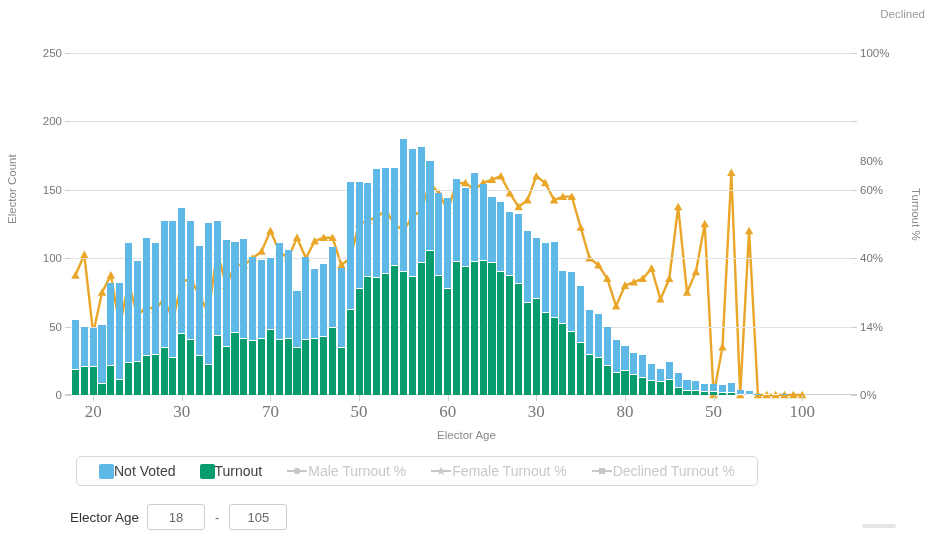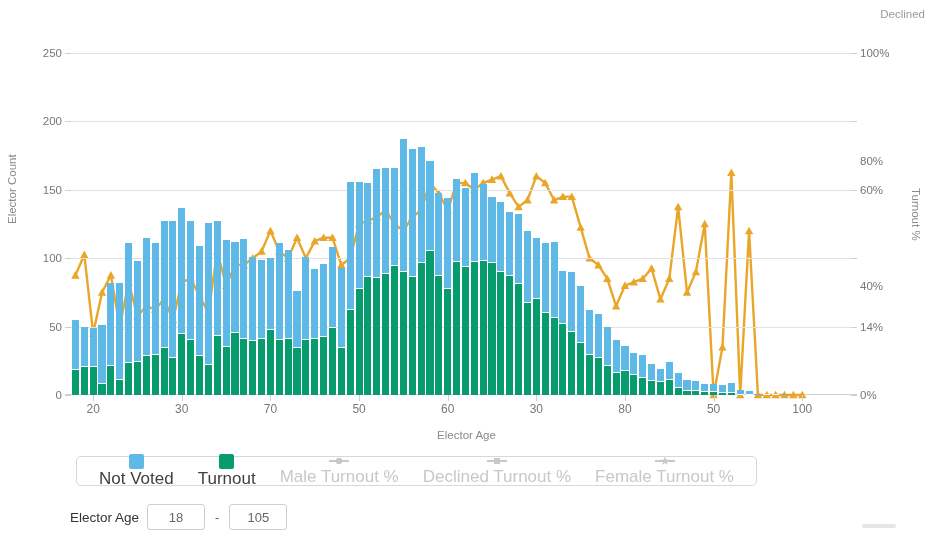--- a/index.html
+++ b/index.html
@@ -101,24 +101,25 @@
     position: absolute;
     left: 0; top: 429px;
     width: 933px;
     text-align: center;
     font-size: 11.5px;
     color: #8a8a8a;
   }
   .xtick-label {
     position: absolute;
     top: 402px;
-    font-size: 12px;
+    font-size: 17px;
     color: #777;
     transform: translateX(-50%);
     white-space: nowrap;
+    font-family: Liberation Serif, serif;
   }
   .xtick-mark {
     position: absolute;
     top: 342px;
     width: 1px;
     height: 6px;
     background: #cfcfcf;
   }
   
   .bar-col {
@@ -160,25 +161,24 @@
     border-radius: 5px;
     background: #fff;
     padding: 0 10px;
     box-sizing: border-box;
   }
   .legend-item {
     display: flex;
     align-items: center;
     gap: 0;
     padding: 0 12px;
-    font-size: 17px;
+    font-size: 14px;
     color: #3f3f3f;
     cursor: pointer;
     white-space: nowrap;
-    flex-direction: column;
   }
   .legend-item.disabled { color: #c8c8c8; }
   .legend-swatch {
     width: 15px; height: 15px;
     border-radius: 2px;
     display: inline-block;
   }
   .legend-marker {
     width: 22px; height: 12px;
     display: inline-block;
@@ -330,21 +330,21 @@
       <div class="tick-left" style="top: 68.4px;"></div>
       <div class="ylabel-left" style="top: 68.4px;">200</div>
       <div class="grid-line" style="top: 0px;"></div>
       <div class="tick-left" style="top: 0px;"></div>
       <div class="ylabel-left" style="top: 0px;">250</div>
       <div class="tick-right" style="top: 342px;"></div>
       <div class="ylabel-right" style="top: 342px;">0%</div>
       <div class="tick-right" style="top: 273.6px;"></div>
       <div class="ylabel-right" style="top: 273.6px;">14%</div>
       <div class="tick-right" style="top: 205.2px;"></div>
-      <div class="ylabel-right" style="top: 205.2px; margin-top: 28px;">40%</div>
+      <div class="ylabel-right" style="top: 205.2px;">40%</div>
       <div class="tick-right" style="top: 136.8px;"></div>
       <div class="ylabel-right" style="top: 136.8px;">60%</div>
       <div class="tick-right" style="top: 68.4px;"></div>
       <div class="ylabel-right" style="top: 68.4px; margin-top: 40px;">80%</div>
       <div class="tick-right" style="top: 0px;"></div>
       <div class="ylabel-right" style="top: 0px;">100%</div>
       <div class="xtick-mark" style="left: 22.1591px;"></div>
       <div class="xtick-mark" style="left: 110.795px;"></div>
       <div class="xtick-mark" style="left: 199.432px;"></div>
       <div class="xtick-mark" style="left: 288.068px;"></div>
@@ -687,30 +687,30 @@
       <div class="legend-item disabled">
         <svg class="legend-marker" viewBox="0 0 22 12">
           <line x1="1" y1="6" x2="21" y2="6" stroke="#c8c8c8" stroke-width="2"></line>
           <circle cx="11" cy="6" r="3.2" fill="#c8c8c8"></circle>
         </svg>
         <span>Male Turnout %</span>
       </div>
       <div class="legend-item disabled">
         <svg class="legend-marker" viewBox="0 0 22 12">
           <line x1="1" y1="6" x2="21" y2="6" stroke="#c8c8c8" stroke-width="2"></line>
+          <polygon points="11,1.5 12.2,4.8 15.5,4.8 12.9,6.9 13.9,10 11,8.1 8.1,10 9.1,6.9 6.5,4.8 9.8,4.8" fill="#c8c8c8"></polygon>
+        </svg>
+        <span>Female Turnout %</span>
+      </div>
+      <div class="legend-item disabled">
+        <svg class="legend-marker" viewBox="0 0 22 12">
+          <line x1="1" y1="6" x2="21" y2="6" stroke="#c8c8c8" stroke-width="2"></line>
           <rect x="8" y="3" width="6" height="6" fill="#c8c8c8"></rect>
         </svg>
         <span>Declined Turnout %</span>
-      </div>
-      <div class="legend-item disabled">
-        <svg class="legend-marker" viewBox="0 0 22 12">
-          <line x1="1" y1="6" x2="21" y2="6" stroke="#c8c8c8" stroke-width="2"></line>
-          <polygon points="11,1.5 12.2,4.8 15.5,4.8 12.9,6.9 13.9,10 11,8.1 8.1,10 9.1,6.9 6.5,4.8 9.8,4.8" fill="#c8c8c8"></polygon>
-        </svg>
-        <span>Female Turnout %</span>
       </div>
     </div>
 
   <div class="filter-row">
     <span class="filter-label">Elector Age</span>
     <input class="age-input" value="18" style="">
     <span class="dash-sep">-</span>
     <input class="age-input" value="105" style="">
   </div>
 

